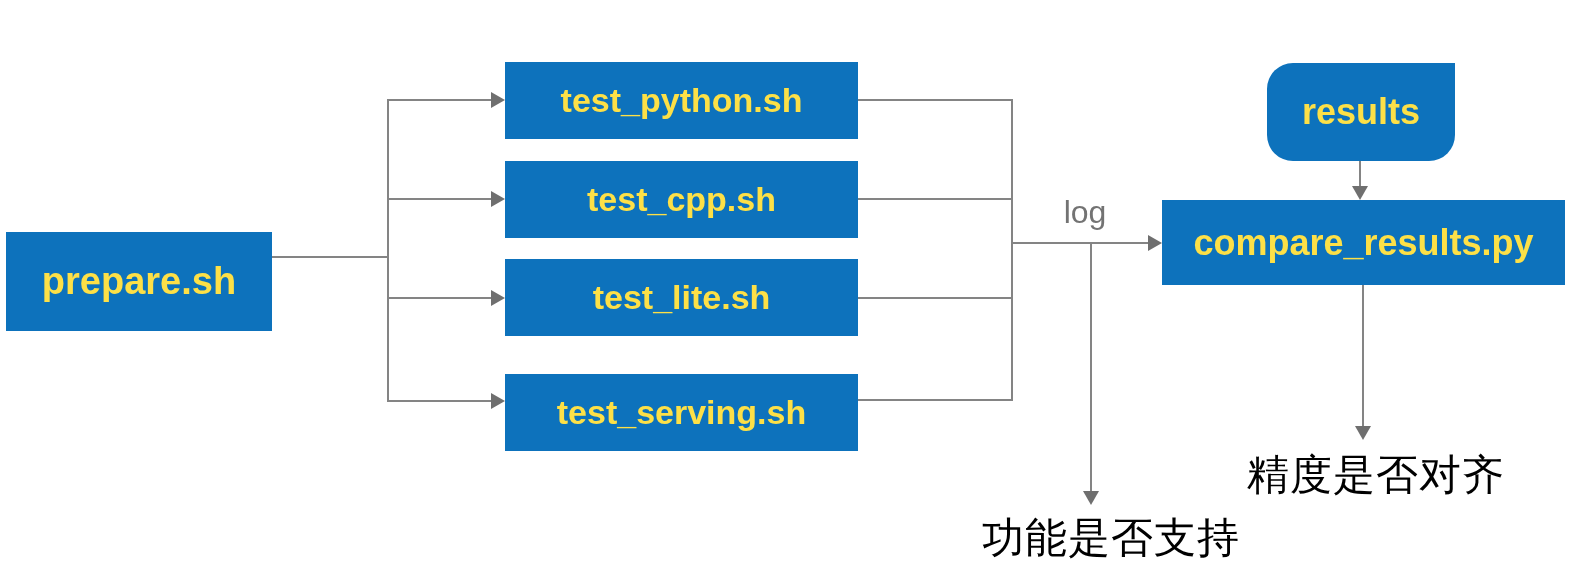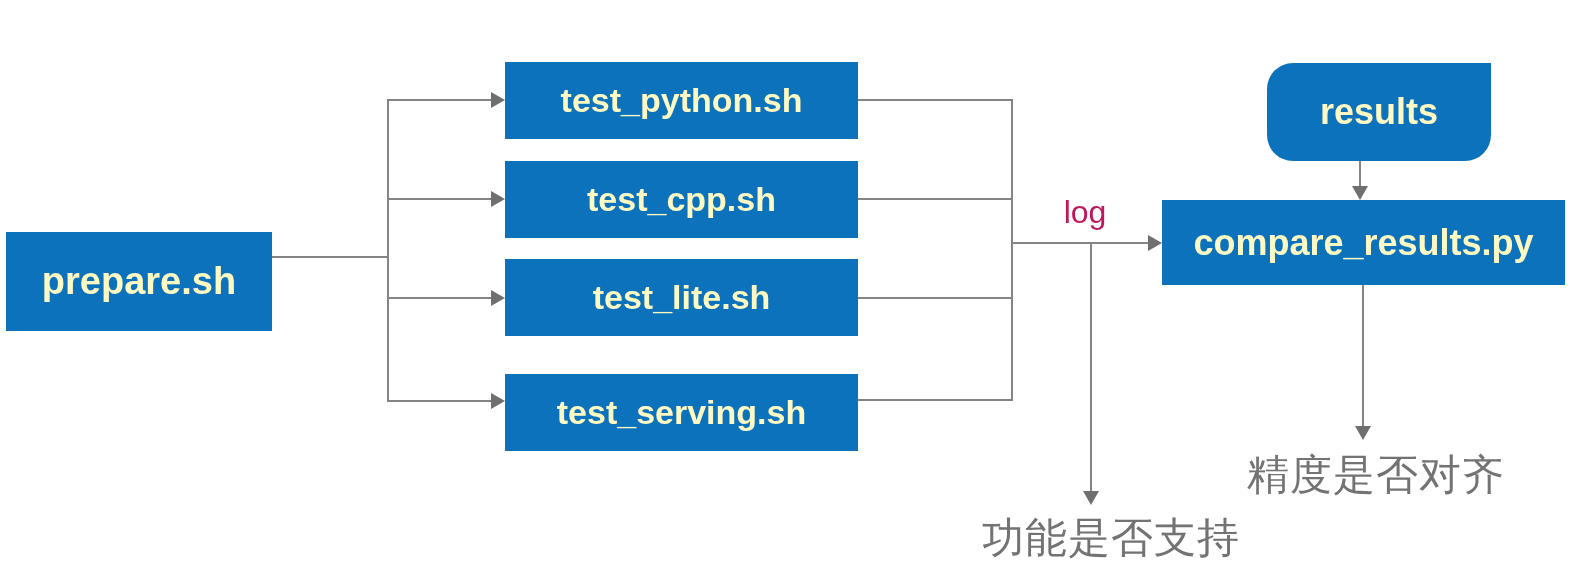--- a/index.html
+++ b/index.html
@@ -1,43 +1,43 @@
 <!DOCTYPE html>
 <html><head>
 <meta charset="utf-8">
 <style>
   html,body { margin:0; padding:0; background:#ffffff; }
   .canvas {
     position:relative; width:1576px; height:569px; background:#ffffff;
     font-family:"Liberation Sans", sans-serif; overflow:hidden;
   }
   .node {
-    position:absolute; background:#0d72bc; color:#fef9c3;
+    position:absolute; background:#0d72bc; color:#fde047;
     display:flex; align-items:center; justify-content:center;
     font-weight:bold; box-sizing:border-box; text-align:center;
   }
   .node-prepare    { left:6px;    top:208px; width:266px; height:99px; font-size:38px;margin-top:24px; }
   .node-test       { left:505px;  width:353px; height:77px; font-size:34px; }
-  .node-results    { left:1267px; top:63px;  width:224px; height:98px; font-size:36px;
+  .node-results    { left:1267px; top:63px;  width:188px; height:98px; font-size:36px;
                      border-radius:26px 0 26px 26px; }
   .node-compare    { left:1162px; top:200px; width:403px; height:85px; font-size:36px;align-items:center; }
   .hline { position:absolute; height:2px; background:#848484; }
   .vline { position:absolute; width:2px;  background:#848484; }
   .ah-right { position:absolute; width:0; height:0;
     border-top:8px solid transparent; border-bottom:8px solid transparent;
     border-left:14px solid #6f6f6f; }
   .ah-down { position:absolute; width:0; height:0;
     border-left:8px solid transparent; border-right:8px solid transparent;
     border-top:14px solid #6f6f6f; }
   .log-label {
     position:absolute; left:1040px; top:194px; width:90px;
-    font-size:32px; color:#be185d; text-align:center;
+    font-size:32px; color:#737373; text-align:center;
   }
   .red-label {
-    position:absolute; color:#737373; font-size:42px; font-weight:500;
+    position:absolute; color:#000000; font-size:42px; font-weight:500;
     white-space:nowrap; letter-spacing:1px;
   }
   .red-label.feature   { left:982px;  top:510px; }
   .red-label.precision { left:1247px; top:447px; }
 </style>
 </head>
 <body>
 
 <div class="canvas">
 

